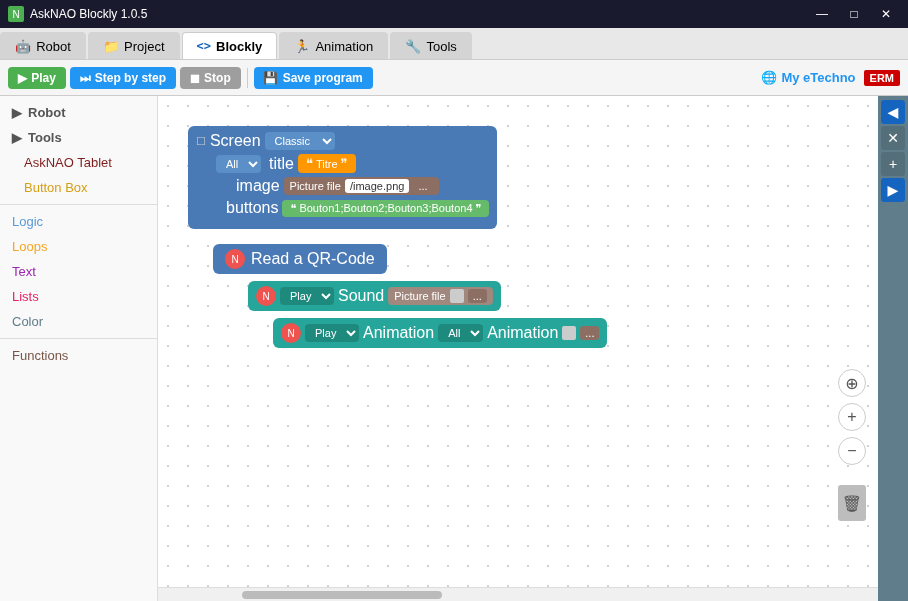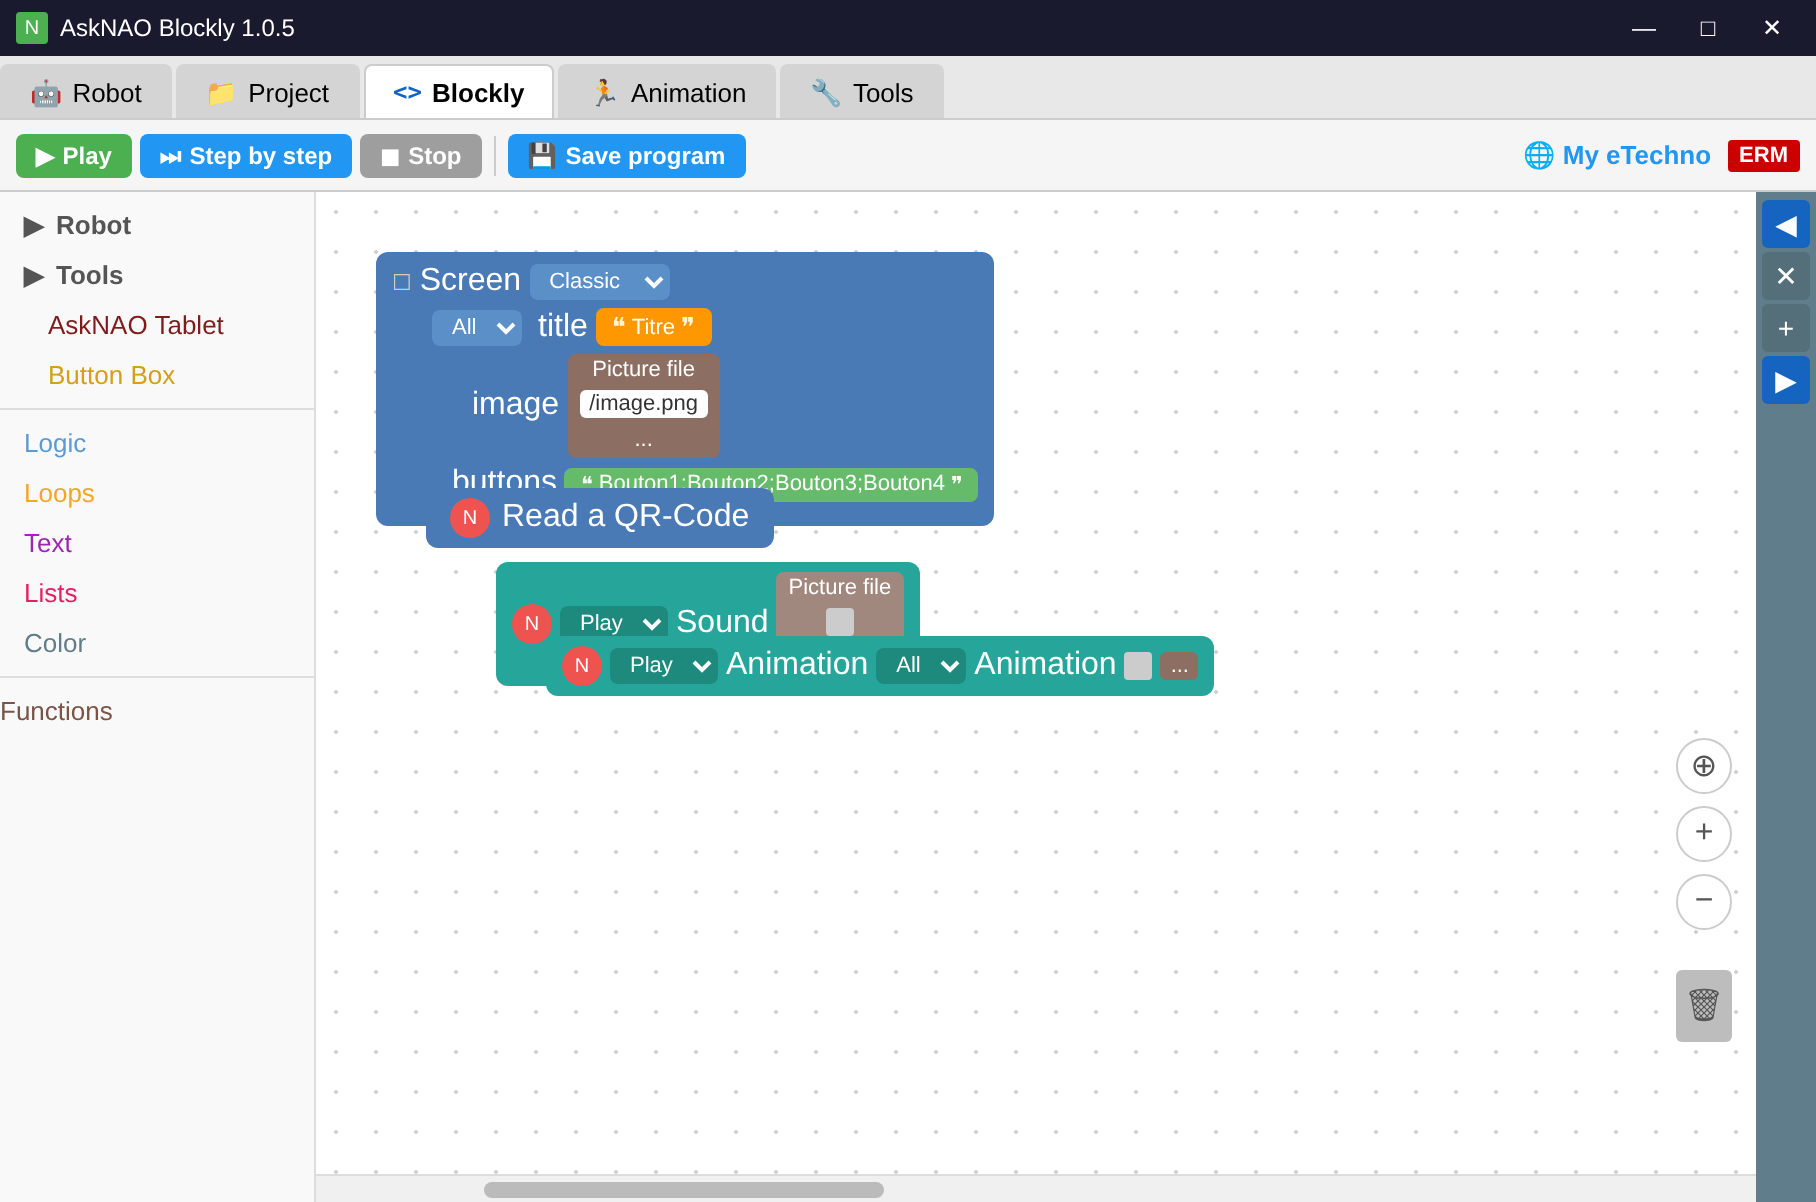--- a/index.html
+++ b/index.html
@@ -112,21 +112,21 @@
     .cat-tools { color: #555; }
     .cat-asknao { color: #7f1d1d; padding-left: 24px; }
     .cat-buttonbox { color: #d4a017; padding-left: 24px; }
     .cat-logic { color: #5b9bd5; padding-left: 12px; }
     .cat-loops { color: #f5a623; padding-left: 12px; }
     .cat-math { color: #4CAF50; padding-left: 12px; }
     .cat-text { color: #9c27b0; padding-left: 12px; }
     .cat-lists { color: #e91e63; padding-left: 12px; }
     .cat-color { color: #607d8b; padding-left: 12px; }
     .cat-variables { color: #ff5722; padding-left: 12px; }
-    .cat-functions { color: #795548; padding-left: 0; text-align: right; }
+    .cat-functions { color: #795548; padding-left: 12px; text-align: right; }
 
     .sidebar-divider { height: 1px; background: #ddd; margin: 4px 0; }
 
     
     #canvas-area {
       flex: 1;
       background: white;
       background-image: radial-gradient(circle, #d0d0d0 1px, transparent 1px);
       background-size: 20px 20px;
       position: relative;
@@ -174,21 +174,20 @@
     .block-string .quote { font-size: 13px; color: #fff3e0; }
     .block-file {
       background: #8d6e63;
       color: white;
       border-radius: 4px;
       padding: 2px 6px;
       font-size: 11px;
       display: flex;
       align-items: center;
       gap: 4px;
-      flex-direction: column;
     }
     .block-text-field {
       background: white;
       color: #333;
       border-radius: 3px;
       padding: 1px 5px;
       font-size: 11px;
     }
     .block-ellipsis {
       background: #8d6e63;

